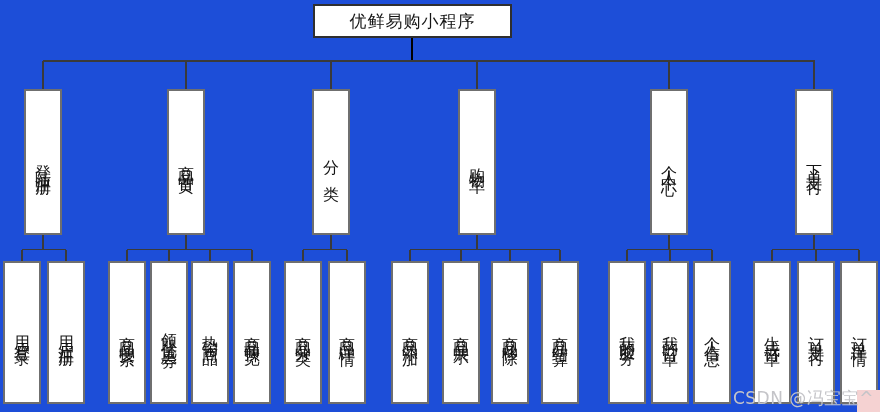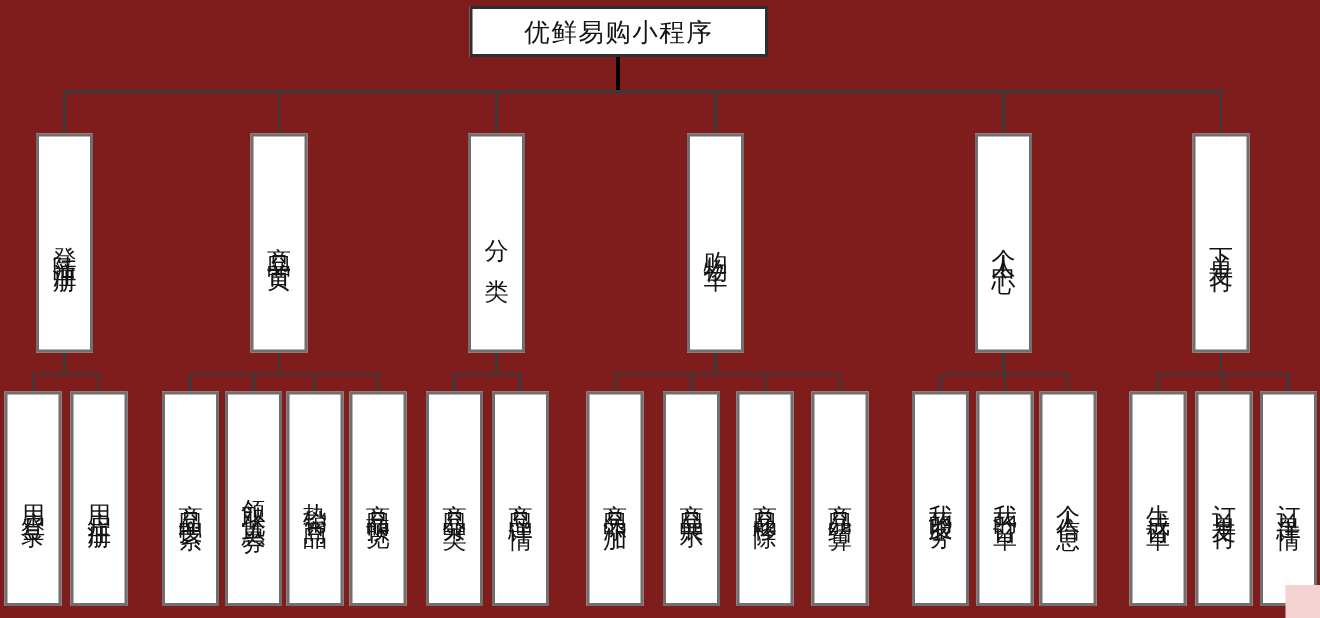--- a/index.html
+++ b/index.html
@@ -1,17 +1,17 @@
 <!DOCTYPE html>
 <html><head>
 <meta charset="utf-8">
 <style>
   html,body { margin:0; padding:0; background:#fff; }
   .canvas {
-    position:relative; width:880px; height:412px; background:#7f1d1d;
+    position:relative; width:880px; height:412px; background:#1d4ed8;
     font-family:"DejaVu Sans", sans-serif; overflow:hidden;
   }
   svg.lines { position:absolute; left:0; top:0; z-index:1; }
   .box {
     position:absolute; box-sizing:border-box; background:#ffffff;
     border:2px solid #6f6f6f; color:#141414;
     display:flex; align-items:center; justify-content:center;
     z-index:2; font-size:16px;
   }
   .root {
@@ -117,14 +117,15 @@
 
   <div class="box v leaf" style="left:608px">我的服务</div>
   <div class="box v leaf" style="left:651px">我的订单</div>
   <div class="box v leaf" style="left:693px">个人信息</div>
 
   <div class="box v leaf" style="left:753px">生成订单</div>
   <div class="box v leaf" style="left:797px">订单支付</div>
   <div class="box v leaf" style="left:840px">订单详情</div>
 
   <div class="wm-pink"></div>
+  <div class="wm">CSDN @冯宝宝^</div>
 
 </div>
 
 </body></html>

